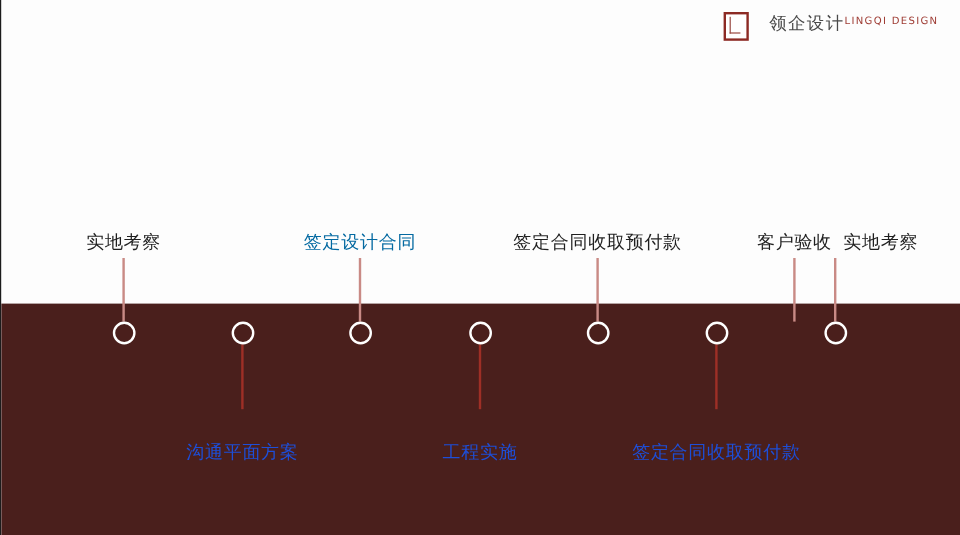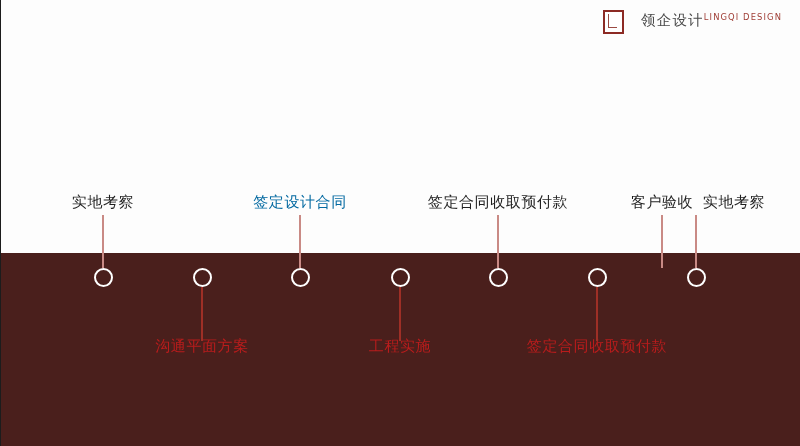--- a/index.html
+++ b/index.html
@@ -144,22 +144,22 @@
     line-height: 1;
   }
   .label.top {
     color: #1f1f1f;
     top: 172px;
   }
   .label.top.accent {
     color: #0369a1;
   }
   .label.bottom {
-    color: #b91c1c;
-    top: 316px;
+    color: #1d4ed8;
+    top: 347px;
   }
 </style>
 </head>
 <body>
 
 <div class="slide">
 
   <div class="brand">
     <div class="brand-mark"></div>
     <div class="brand-text">

